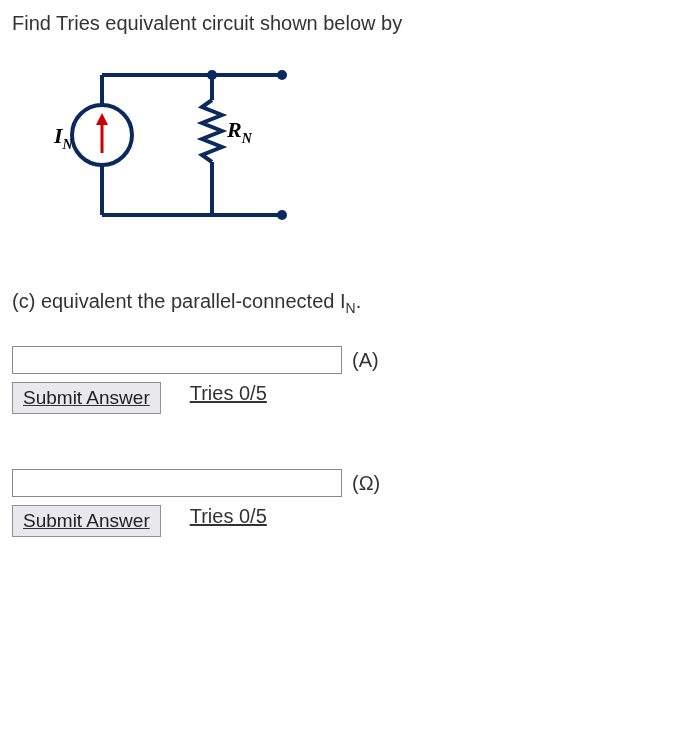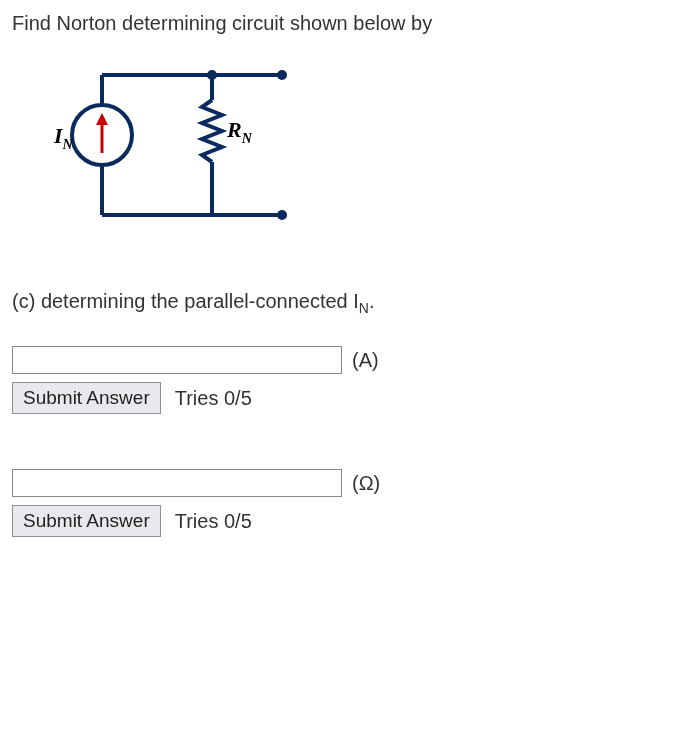--- a/index.html
+++ b/index.html
@@ -38,45 +38,46 @@
       border: 1px solid #888;
       padding: 0 4px;
       box-sizing: border-box;
     }
     .unit {
       margin-left: 10px;
       font-size: 20px;
     }
     .submit-row {
       display: flex;
-      align-items: center;
+      align-items: flex-start;
       margin-bottom: 55px;
+      text-decoration: underline;
     }
     .submit-btn {
       background: #e9e9ed;
       border: 1px solid #8f8f9d;
       padding: 4px 10px;
       font-size: 19px;
       font-family: Arial, sans-serif;
       color: #222;
       cursor: pointer;
     }
     .tries {
-      margin-left: 14px;
+      margin-left: 29px;
       font-size: 20px;
     }
     sub {
       font-size: 0.7em;
       vertical-align: sub;
     }
   </style>
 </head>
 <body>
 
-<div class="title">Find Norton determining circuit shown below by</div>
+<div class="title">Find Tries equivalent circuit shown below by</div>
 
 <div class="diagram">
   <svg width="260" height="180" viewBox="0 0 260 180">
 
     <line x1="60" y1="20" x2="60" y2="50" stroke="#0a2a5e" stroke-width="4"></line>
     <line x1="60" y1="110" x2="60" y2="160" stroke="#0a2a5e" stroke-width="4"></line>
 
     <circle cx="60" cy="80" r="30" fill="#fff" stroke="#0a2a5e" stroke-width="4"></circle>
 
     <line x1="60" y1="98" x2="60" y2="65" stroke="#c00" stroke-width="3"></line>
@@ -99,21 +100,21 @@
       <tspan>I</tspan><tspan dy="6" font-size="14">N</tspan>
     </text>
     <text x="185" y="82" font-family="Georgia, serif" font-style="italic" font-size="22" fill="#000">
       <tspan>R</tspan><tspan dy="6" font-size="14">N</tspan>
     </text>
   </svg>
 </div>
 
 <div class="section">
   <div class="section-text">
-    <span>(c) determining the parallel-connected I</span><sub>N</sub><span>.</span>
+    <span>(c) equivalent the parallel-connected I</span><sub>N</sub><span>.</span>
   </div>
   <div class="input-row">
     <input type="text" class="answer-input" value="" style="">
     <span class="unit">(A)</span>
   </div>
   <div class="submit-row">
     <button class="submit-btn">Submit Answer</button>
     <span class="tries">Tries 0/5</span>
   </div>
 </div>

